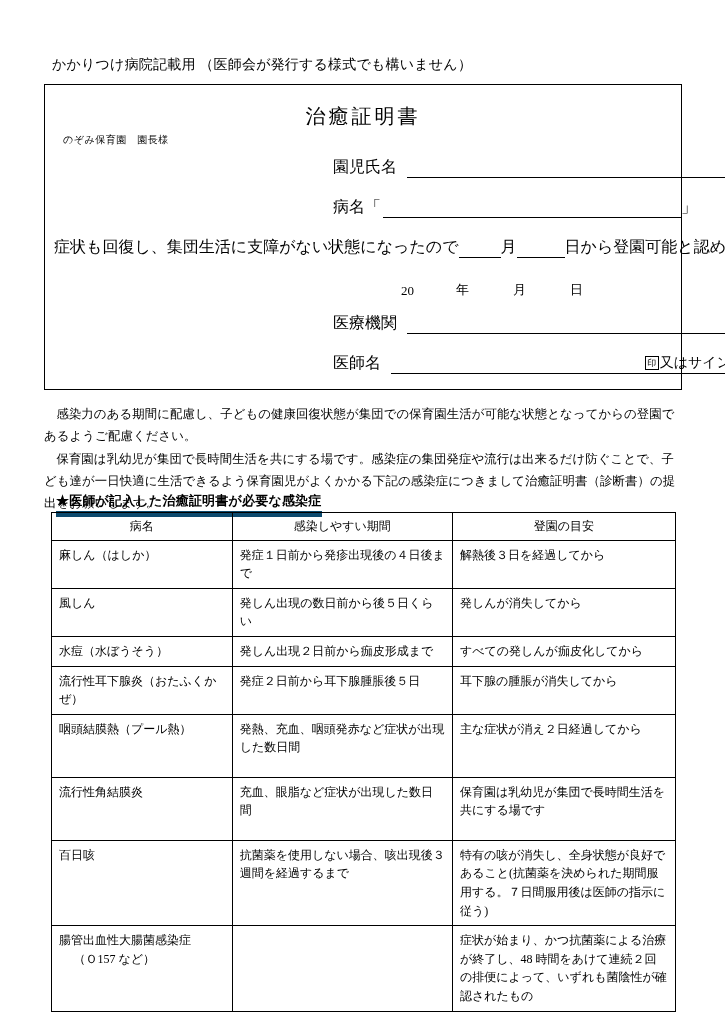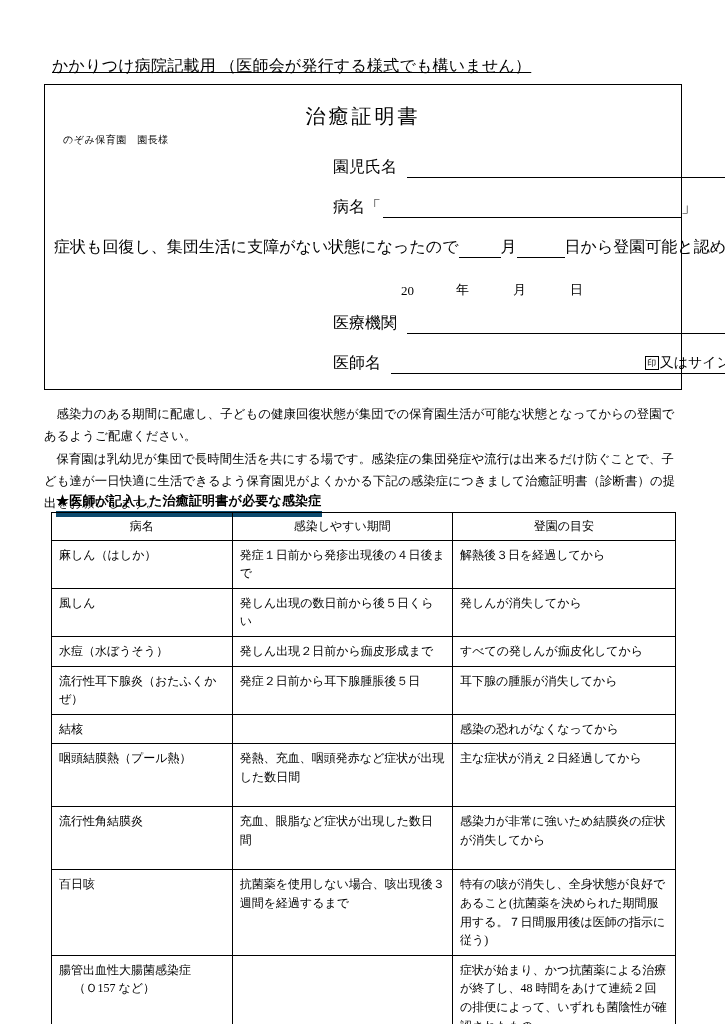--- a/index.html
+++ b/index.html
@@ -21,24 +21,23 @@
     height: 1024px;
     padding: 0;
     box-sizing: border-box;
   }
 
   
   .top-note {
     position: absolute;
     left: 52px;
     top: 56px;
-    font-size: 16px;
+    font-size: 14px;
     letter-spacing: 0.2px;
     white-space: nowrap;
-    text-decoration: underline;
   }
 
   
   .cert-box {
     position: absolute;
     left: 44px;
     top: 84px;
     width: 638px;
     height: 306px;
     border: 1px solid #000;
@@ -260,33 +259,28 @@
         <td>水痘（水ぼうそう）</td>
         <td>発しん出現２日前から痂皮形成まで</td>
         <td>すべての発しんが痂皮化してから</td>
       </tr>
       <tr>
         <td>流行性耳下腺炎（おたふくかぜ）</td>
         <td>発症２日前から耳下腺腫脹後５日</td>
         <td>耳下腺の腫脹が消失してから</td>
       </tr>
       <tr>
-        <td>結核</td>
-        <td></td>
-        <td>感染の恐れがなくなってから</td>
-      </tr>
-      <tr>
         <td class="tall">咽頭結膜熱（プール熱）</td>
         <td class="tall">発熱、充血、咽頭発赤など症状が出現した数日間</td>
         <td class="tall">主な症状が消え２日経過してから</td>
       </tr>
       <tr>
         <td class="tall">流行性角結膜炎</td>
         <td class="tall">充血、眼脂など症状が出現した数日間</td>
-        <td class="tall">感染力が非常に強いため結膜炎の症状が消失してから</td>
+        <td class="tall">保育園は乳幼児が集団で長時間生活を共にする場です</td>
       </tr>
       <tr>
         <td class="tall2">百日咳</td>
         <td class="tall2">抗菌薬を使用しない場合、咳出現後３週間を経過するまで</td>
         <td class="tall2">特有の咳が消失し、全身状態が良好であること(抗菌薬を決められた期間服用する。７日間服用後は医師の指示に従う)</td>
       </tr>
       <tr>
         <td class="tall3">
           <span>腸管出血性大腸菌感染症</span>
           <span class="sub-indent">（Ｏ157 など）</span>

